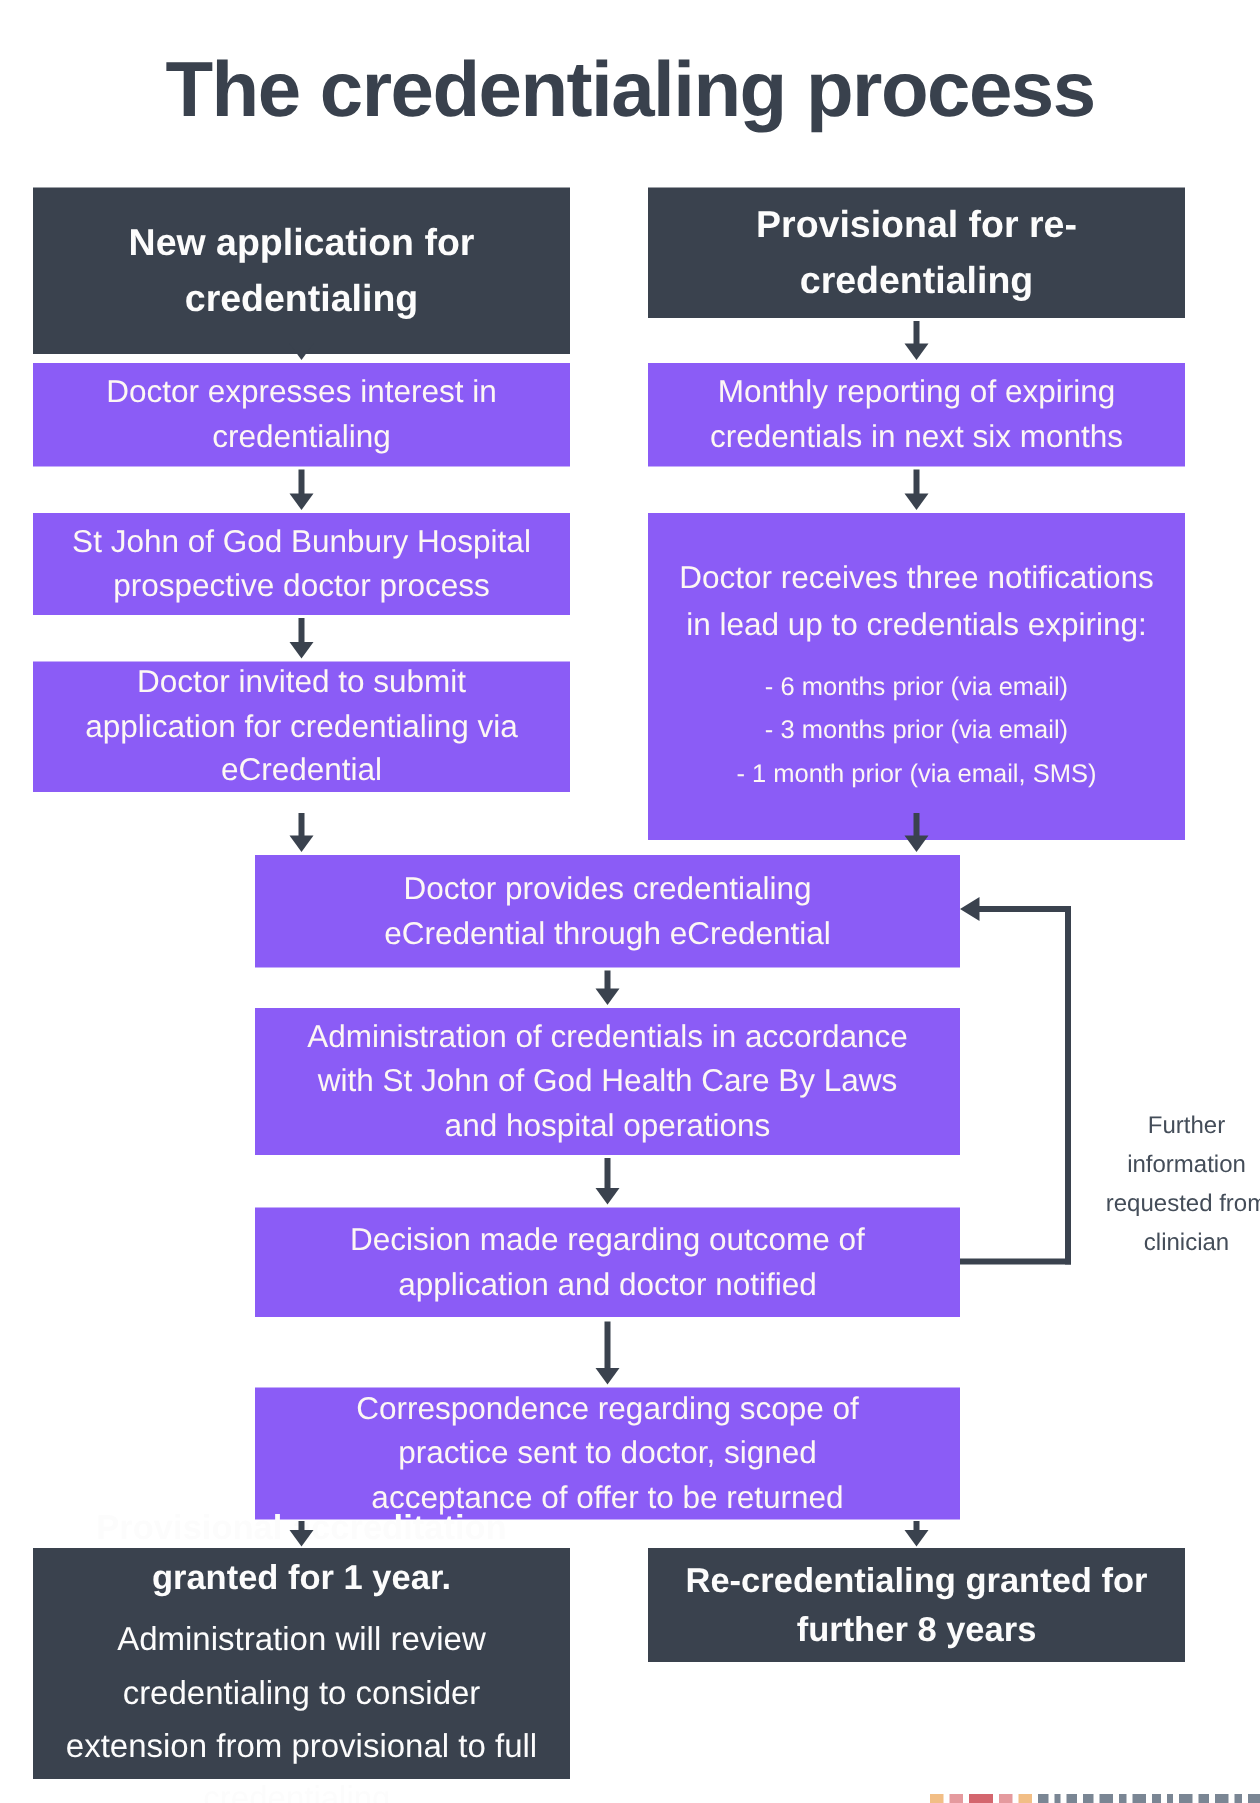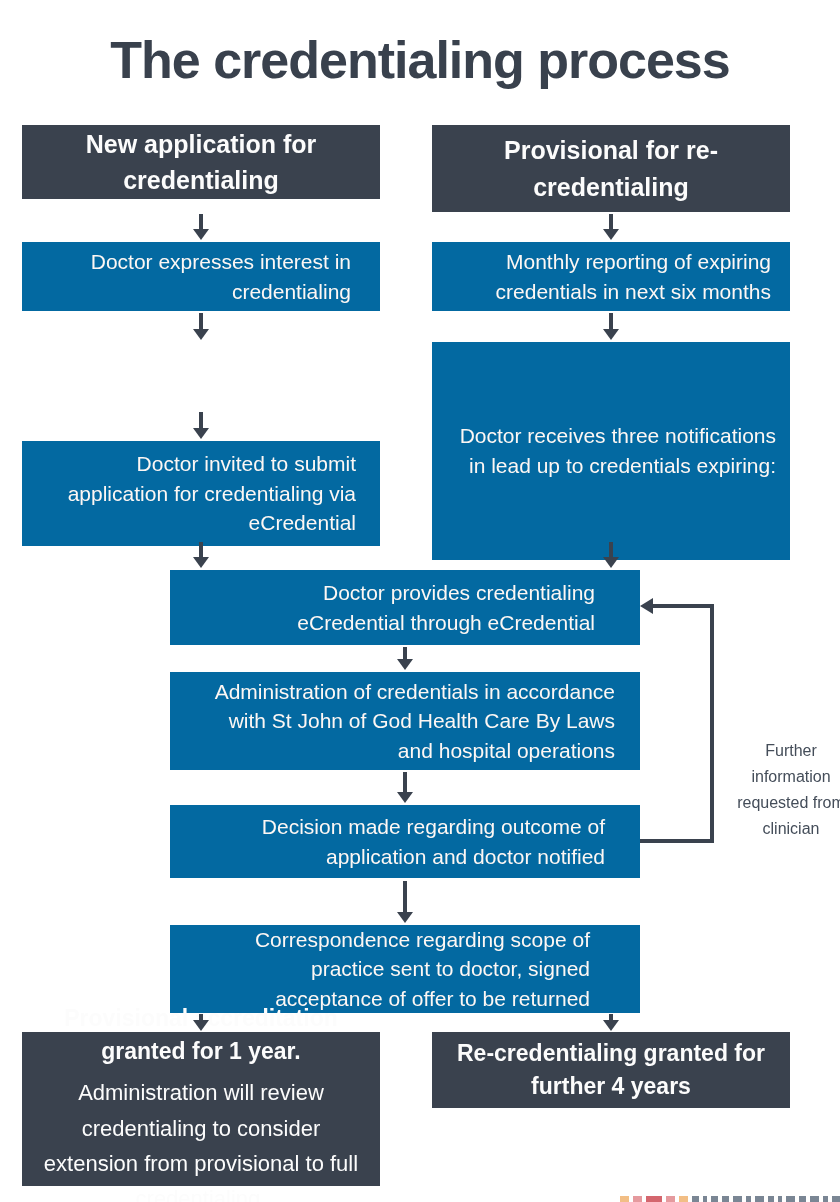--- a/index.html
+++ b/index.html
@@ -19,21 +19,21 @@
     color:#39414D;
   }
   .box{
     position:absolute;
     display:flex;align-items:center;justify-content:center;
     flex-direction:column;
     text-align:center;box-sizing:border-box;
     padding:0 12px;
   }
   .dark{background:#3A424E;color:#FCFCFC;}
-  .orange{background:#0369a1;color:#FDF7F4;text-align:right;}
+  .orange{background:#8b5cf6;color:#FDF7F4;}
   .hdr{font-size:25px;font-weight:700;line-height:1.45;}
   .step{font-size:21px;font-weight:400;line-height:1.4;}
   .sub-list{font-size:17px;line-height:1.7;font-weight:400;margin-top:12px;}
   .notif-head{font-size:21px;line-height:1.45;max-width:330px;}
   .outcome-head{font-size:23px;font-weight:700;line-height:1.45;}
   .outcome-detail{font-size:22px;font-weight:400;line-height:1.6;margin-top:7px;max-width:345px;}
   .arrow{position:absolute;width:16px;}
   .arrow::before{content:"";position:absolute;left:6px;top:0;width:4px;height:calc(100% - 10px);background:#3A424E;}
   .arrow::after{content:"";position:absolute;left:0;bottom:0;width:0;height:0;
     border-left:8px solid transparent;border-right:8px solid transparent;border-top:11px solid #3A424E;}
@@ -50,60 +50,68 @@
   }
   .logo-fragment .seg{display:inline-block;height:6px;}
 </style>
 </head>
 <body>
 
 <div id="stage">
 
   <div class="title">The credentialing process</div>
 
-  <div class="box dark hdr" style="left:22px;top:125px;width:358px;height:74px;">
+  <div class="box dark hdr" style="left:22px;top:125px;width:358px;height:111px;">
     <span style="max-width:250px;">New application for credentialing</span>
   </div>
   <div class="box dark hdr" style="left:432px;top:125px;width:358px;height:87px;">
     <span style="max-width:220px;">Provisional for re-credentialing</span>
   </div>
 
   <div class="box orange step" style="left:22px;top:242px;width:358px;height:69px;">
     <span style="max-width:300px;">Doctor expresses interest in credentialing</span>
   </div>
-  <div class="box orange step" style="left:22px;top:441px;width:358px;height:105px;">
+  <div class="box orange step" style="left:22px;top:342px;width:358px;height:68px;">
+    <span>St John of God Bunbury Hospital prospective doctor process</span>
+  </div>
+  <div class="box orange step" style="left:22px;top:441px;width:358px;height:87px;">
     <span style="max-width:310px;">Doctor invited to submit application for credentialing via eCredential</span>
   </div>
 
   <div class="box orange step" style="left:432px;top:242px;width:358px;height:69px;">
     <span style="max-width:320px;">Monthly reporting of expiring credentials in next six months</span>
   </div>
   <div class="box orange step" style="left:432px;top:342px;width:358px;height:218px;">
     <span class="notif-head">Doctor receives three notifications in lead up to credentials expiring:</span>
+    <div class="sub-list">
+      <div>- 6 months prior (via email)</div>
+      <div>- 3 months prior (via email)</div>
+      <div>- 1 month prior (via email, SMS)</div>
+    </div>
   </div>
 
   <div class="box orange step" style="left:170px;top:570px;width:470px;height:75px;">
     <span style="max-width:380px;">Doctor provides credentialing eCredential through eCredential</span>
   </div>
   <div class="box orange step" style="left:170px;top:672px;width:470px;height:98px;">
     <span style="max-width:420px;">Administration of credentials in accordance with St John of God Health Care By Laws and hospital operations</span>
   </div>
   <div class="box orange step" style="left:170px;top:805px;width:470px;height:73px;">
     <span style="max-width:400px;">Decision made regarding outcome of application and doctor notified</span>
   </div>
   <div class="box orange step" style="left:170px;top:925px;width:470px;height:88px;">
     <span style="max-width:370px;">Correspondence regarding scope of practice sent to doctor, signed acceptance of offer to be returned</span>
   </div>
 
   <div class="box dark" style="left:22px;top:1032px;width:358px;height:154px;">
     <span class="outcome-head" style="max-width:280px;">Provisional accreditation granted for 1 year.</span>
     <span class="outcome-detail">Administration will review credentialing to consider extension from provisional to full credentialing.</span>
   </div>
   <div class="box dark" style="left:432px;top:1032px;width:358px;height:76px;">
-    <span class="outcome-head" style="max-width:320px;">Re-credentialing granted for further 4 years</span>
+    <span class="outcome-head" style="max-width:320px;">Re-credentialing granted for further 8 years</span>
   </div>
 
   <div class="arrow" style="left:193px;top:214px;height:26px;"></div>
   <div class="arrow" style="left:603px;top:214px;height:26px;"></div>
   <div class="arrow" style="left:193px;top:313px;height:27px;"></div>
   <div class="arrow" style="left:603px;top:313px;height:27px;"></div>
   <div class="arrow" style="left:193px;top:412px;height:27px;"></div>
   <div class="arrow" style="left:193px;top:542px;height:26px;"></div>
   <div class="arrow" style="left:603px;top:542px;height:26px;"></div>
   <div class="arrow" style="left:397px;top:647px;height:23px;"></div>

